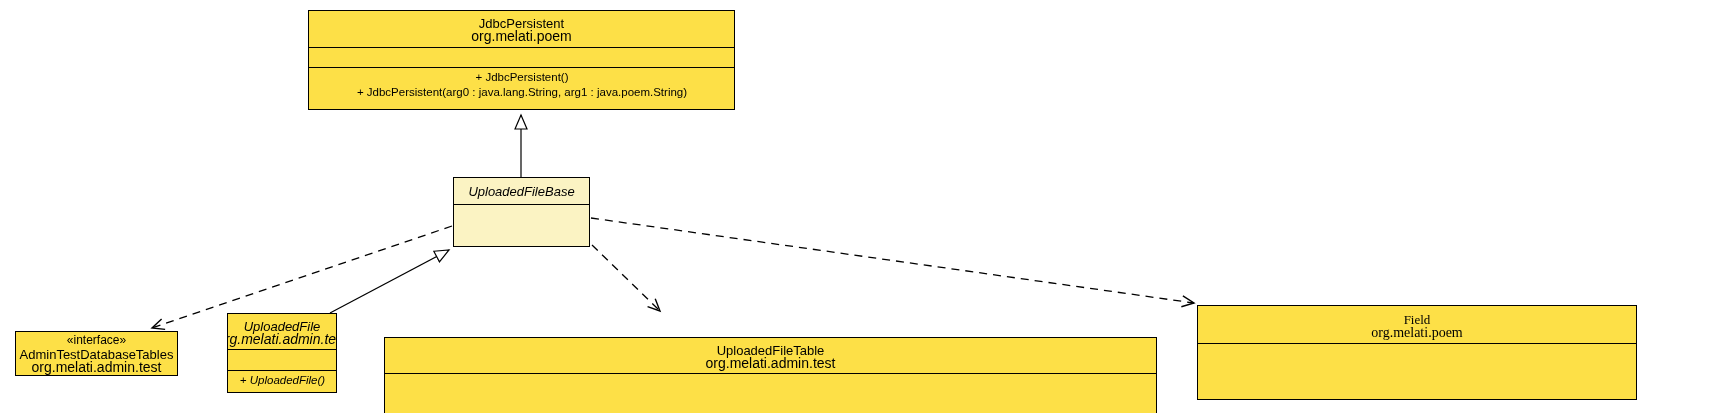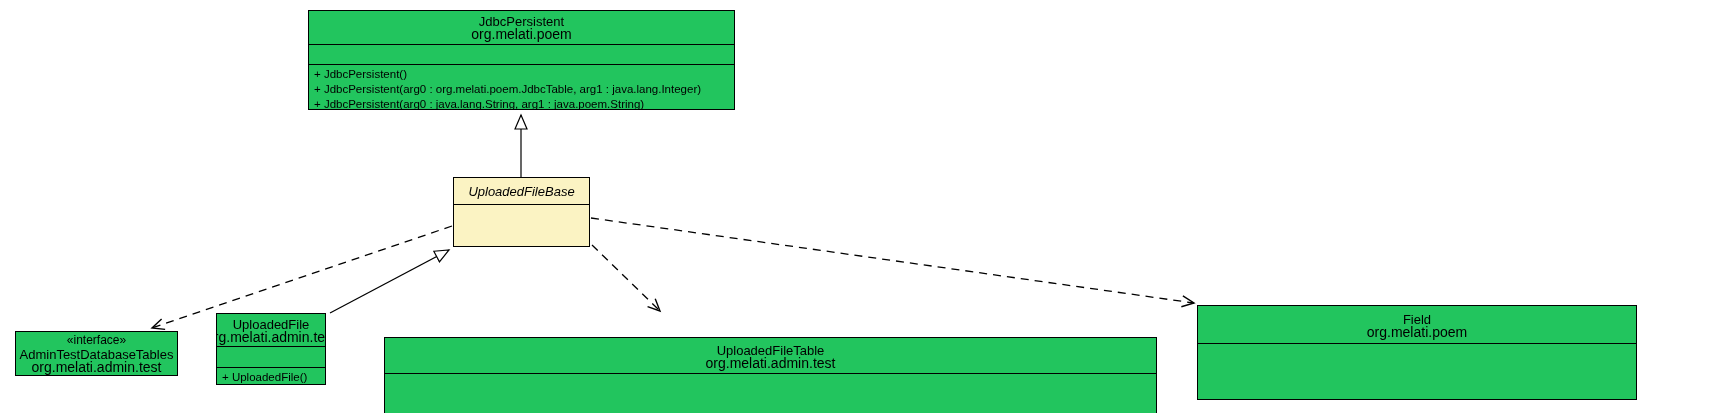--- a/index.html
+++ b/index.html
@@ -9,21 +9,21 @@
     position: relative;
     width: 1733px;
     height: 413px;
     background: #ffffff;
     overflow: hidden;
   }
   svg.wires { position: absolute; left: 0; top: 0; width: 1733px; height: 413px; }
 
   .uml-box {
     position: absolute;
-    background: #22c55e;
+    background: #fde047;
     border: 1px solid #000;
     display: flex;
     flex-direction: column;
   }
   .uml-box.highlight { background: #FBF3C3; }
 
   .compartment { border-top: 1px solid #000; overflow: hidden; }
   .compartment:first-child { border-top: none; }
 
   .title {
@@ -34,42 +34,42 @@
     text-align: center;
     padding: 1px 3px;
   }
   .class-name { font-size: 13px; line-height: 15px; white-space: nowrap; }
   .class-name.abstract { font-style: italic; }
   .package-name { font-size: 14px; line-height: 11px; white-space: nowrap; }
   .stereotype { font-size: 12px; line-height: 13px; white-space: nowrap; }
 
   .fields { flex: 0 0 auto; }
   .methods { padding: 2px 4px 1px 5px; flex: 1 1 auto; }
-  .method { font-size: 11.5px; line-height: 15px; white-space: nowrap; }
+  .method { font-size: 11.5px; line-height: 15px; white-space: nowrap; text-align: center; }
 
   
   #box-jdbc   { left: 308px;  top: 10px;  width: 427px; height: 100px; }
   #box-jdbc .title { height: 36px; }
   #box-jdbc .fields { height: 20px; }
 
   #box-base   { left: 453px;  top: 177px; width: 137px; height: 70px; }
   #box-base .title { height: 26px; }
   #box-base .fields { height: 20px; }
 
   #box-iface  { left: 15px;   top: 331px; width: 163px; height: 45px; }
 
-  #box-ufile  { left: 216px;  top: 313px; width: 110px; height: 72px; }
+  #box-ufile  { left: 227px;  top: 313px; width: 110px; height: 80px; font-style: italic; }
   #box-ufile .title { height: 35px; }
   #box-ufile .fields { height: 21px; }
 
   #box-utable { left: 384px;  top: 313px; width: 773px; height: 92px; margin-top: 24px; }
   #box-utable .title { height: 35px; }
   #box-utable .fields { height: 23px; }
 
-  #box-field  { left: 1197px; top: 305px; width: 440px; height: 95px; }
+  #box-field  { left: 1197px; top: 305px; width: 440px; height: 95px; font-family: Liberation Serif, serif; }
   #box-field .title { height: 37px; }
   #box-field .fields { height: 20px; }
 </style>
 </head>
 <body>
 
 <div class="canvas">
 
   <svg class="wires" viewBox="0 0 1733 413">
     <defs>
@@ -88,21 +88,20 @@
   </svg>
 
   <div class="uml-box" id="box-jdbc">
     <div class="compartment title">
       <div class="class-name">JdbcPersistent</div>
       <div class="package-name">org.melati.poem</div>
     </div>
     <div class="compartment fields"></div>
     <div class="compartment methods">
       <div class="method">+ JdbcPersistent()</div>
-      <div class="method">+ JdbcPersistent(arg0 : org.melati.poem.JdbcTable, arg1 : java.lang.Integer)</div>
       <div class="method">+ JdbcPersistent(arg0 : java.lang.String, arg1 : java.poem.String)</div>
     </div>
   </div>
 
   <div class="uml-box highlight" id="box-base">
     <div class="compartment title">
       <div class="class-name abstract">UploadedFileBase</div>
     </div>
     <div class="compartment fields"></div>
   </div>

